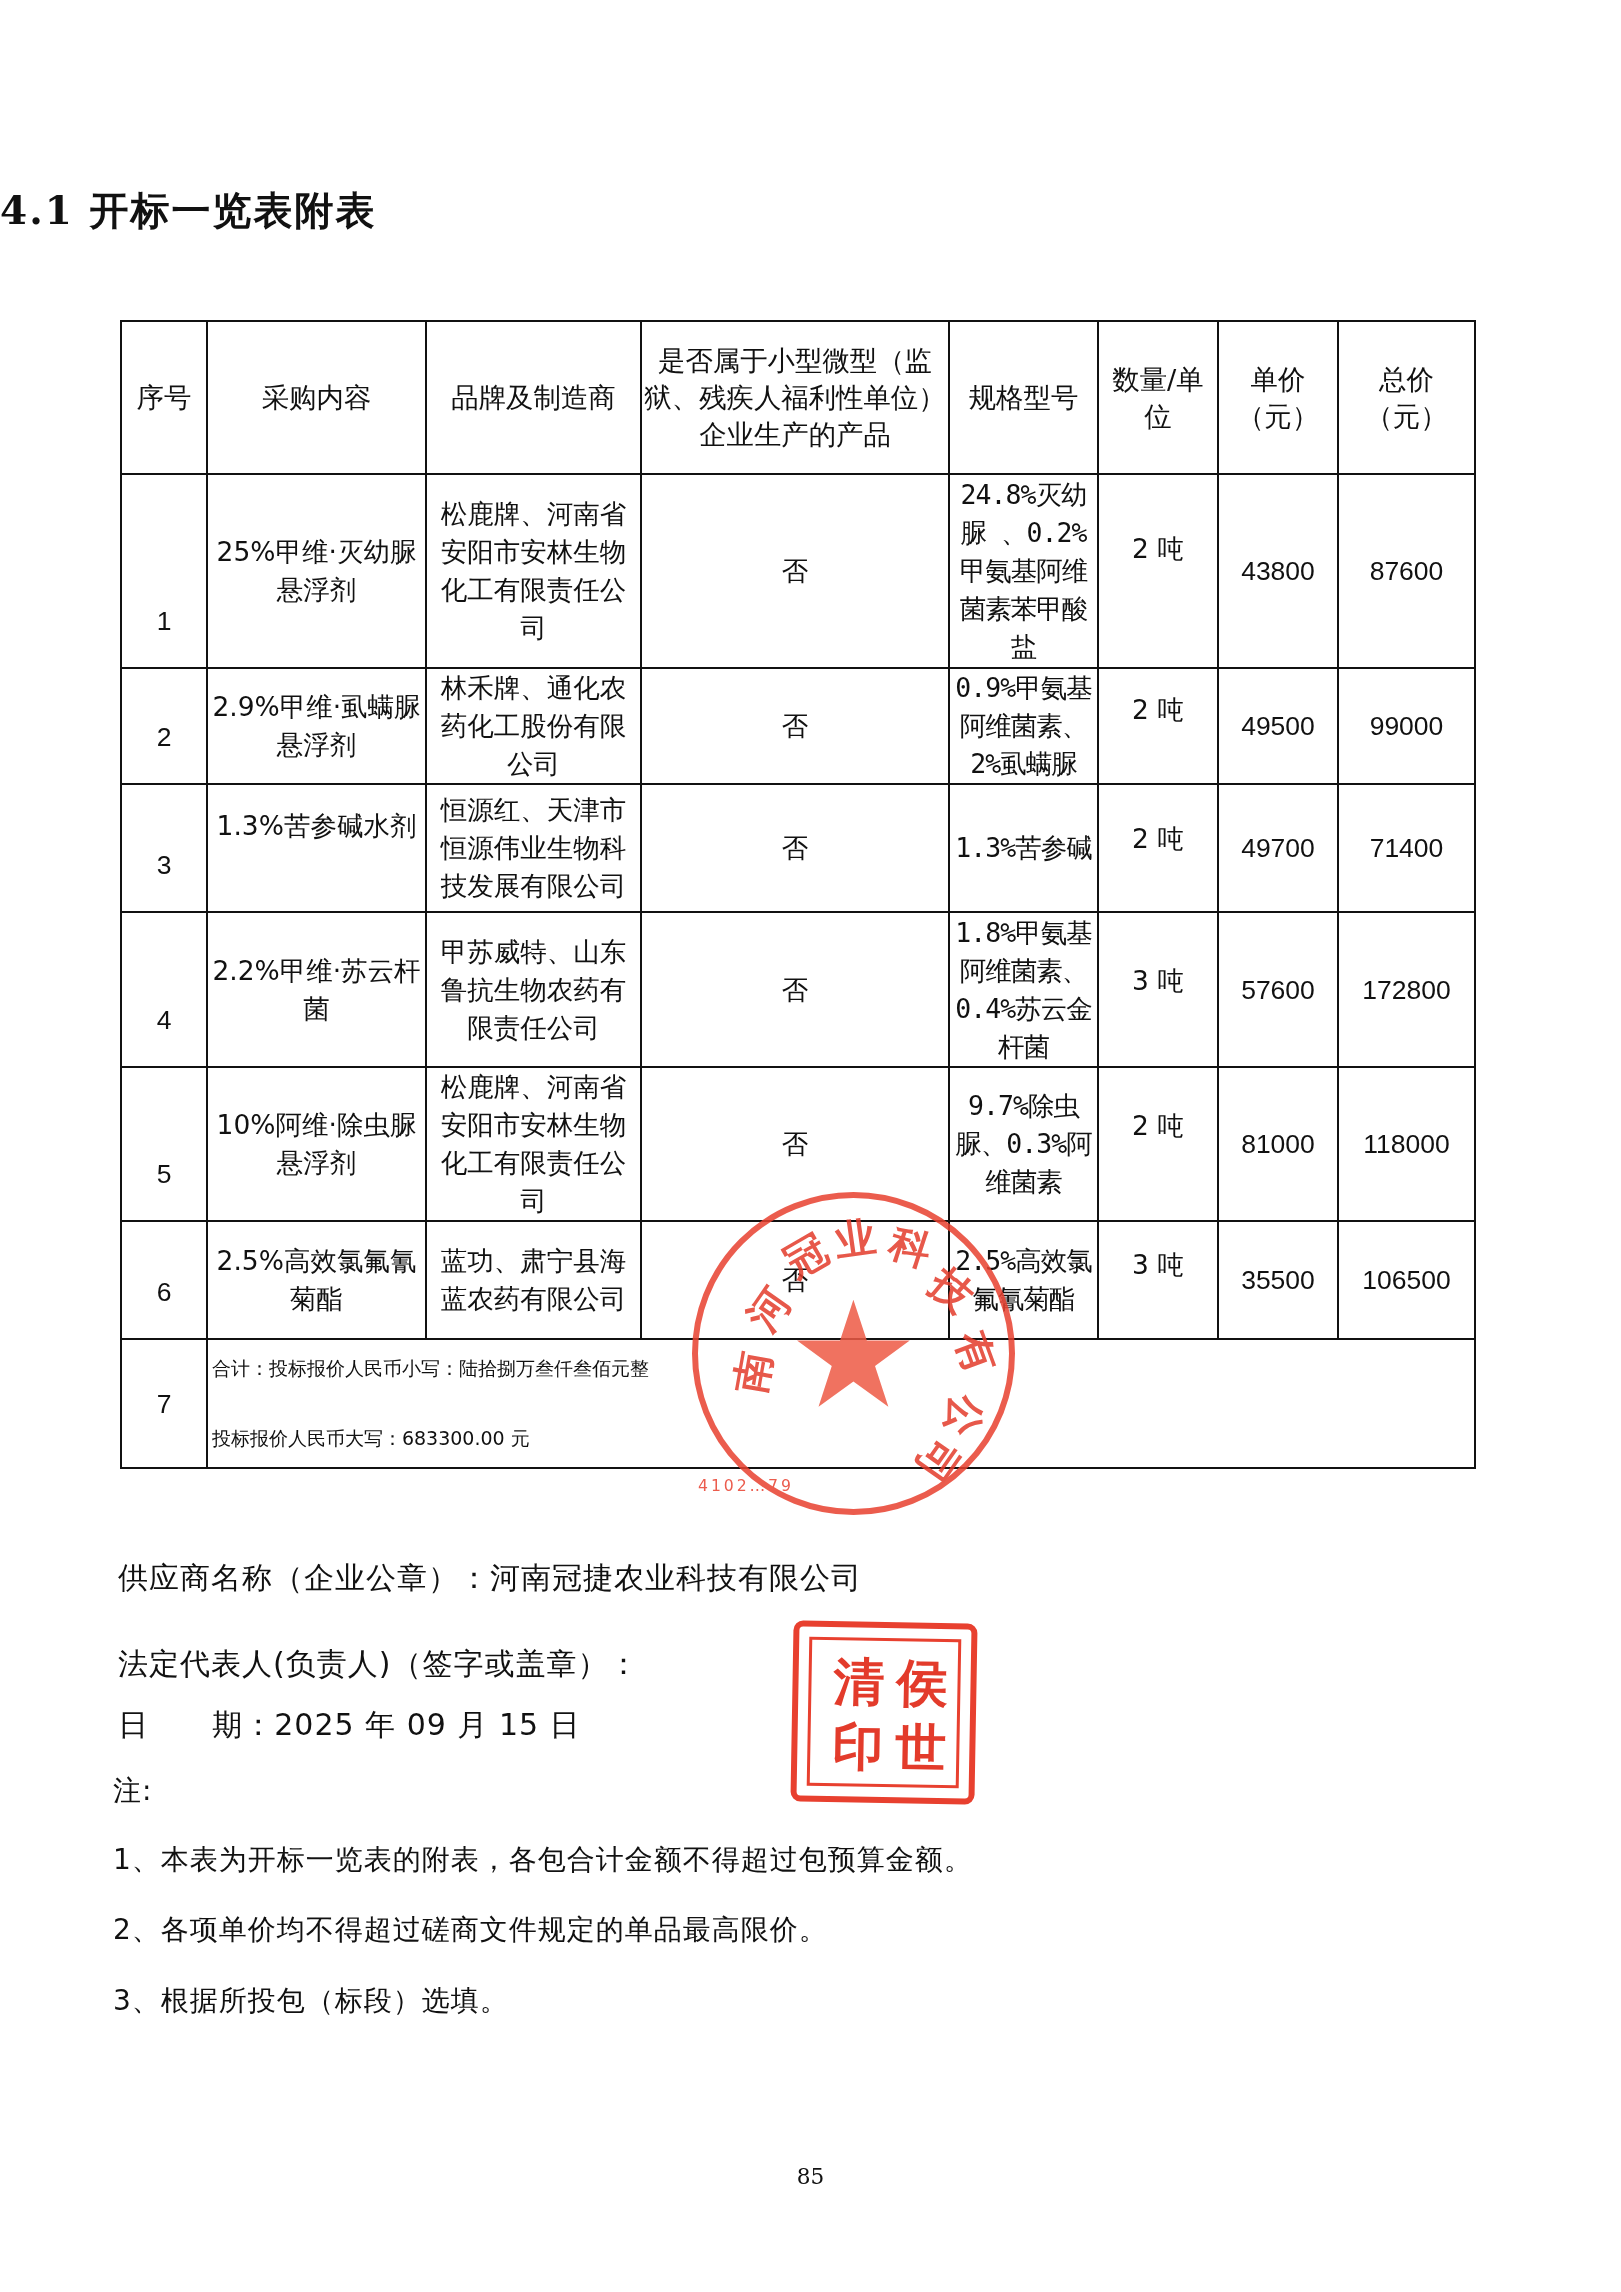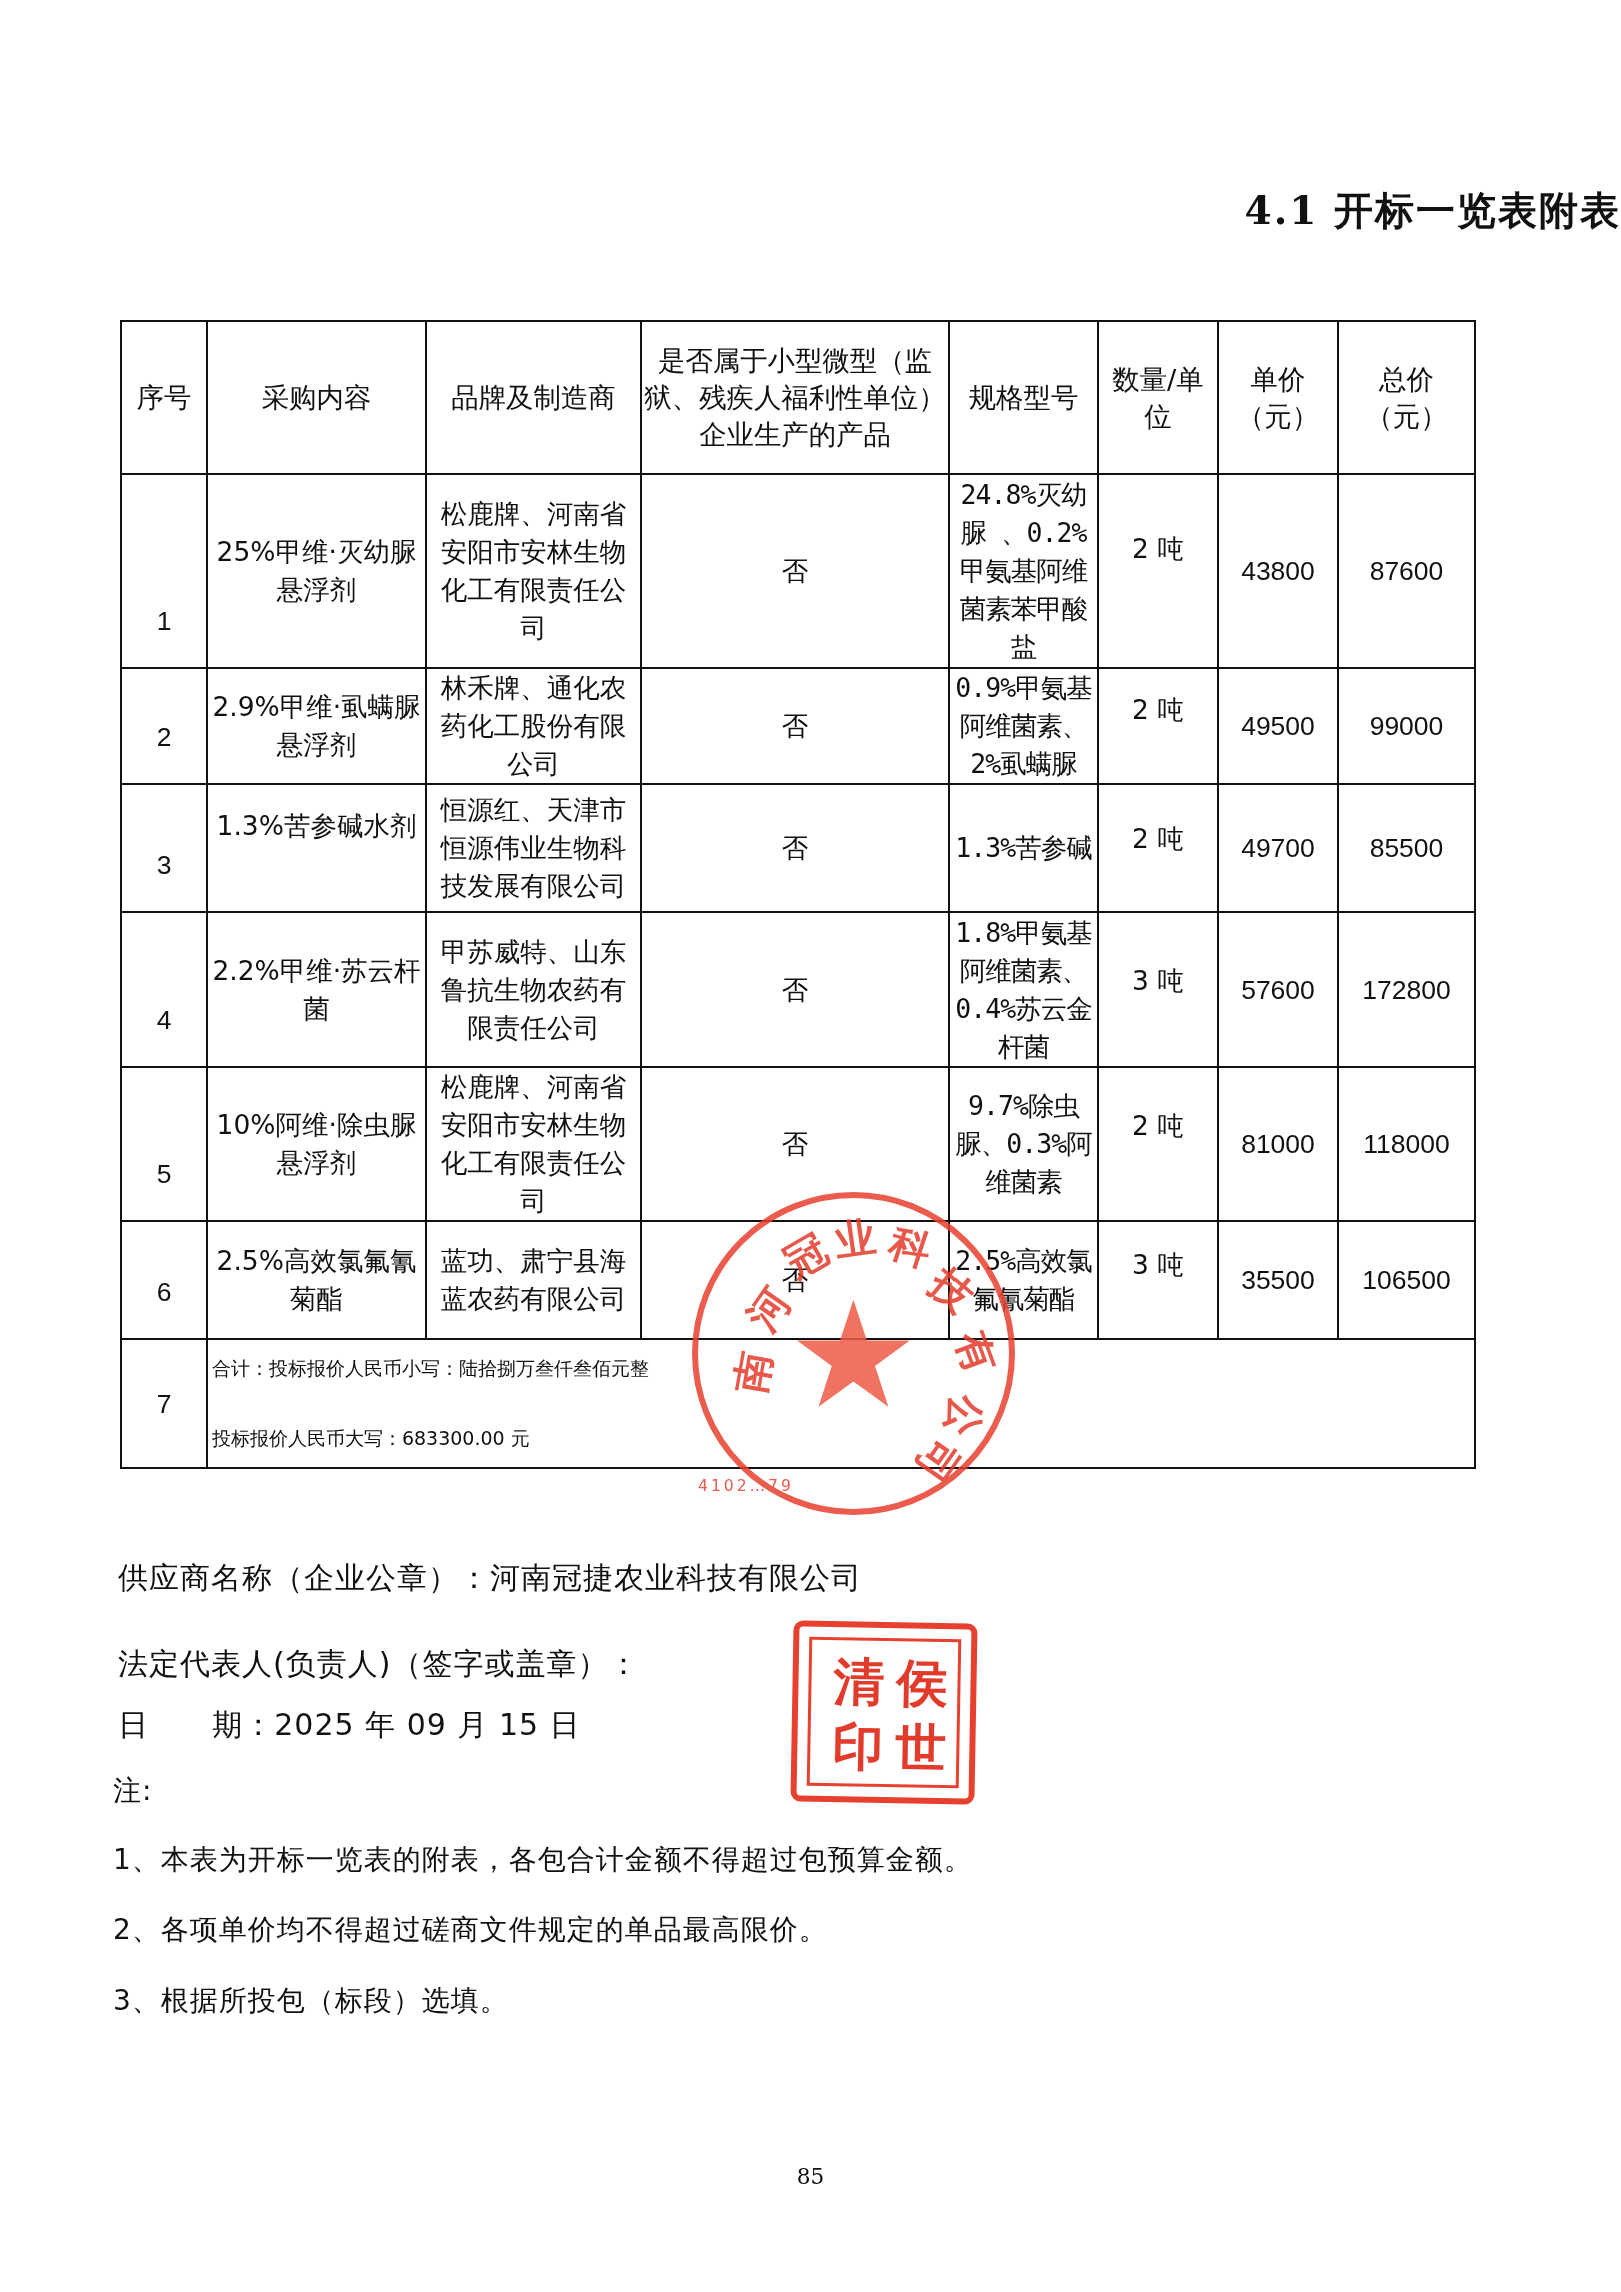--- a/index.html
+++ b/index.html
@@ -1,18 +1,18 @@
 <!DOCTYPE html>
 <html><head>
 <meta charset="utf-8">
 <style>
   html, body { margin:0; padding:0; background:#ffffff; }
   body { width:1621px; height:2293px; position:relative; overflow:hidden;
          font-family:"DejaVu Sans", "Liberation Sans", sans-serif; color:#111; }
-  .title { position:absolute; left:0; width:1621px; top:184px; text-align:right;
+  .title { position:absolute; left:0; width:1621px; top:184px; text-align:left;
            font-family:"DejaVu Serif","Liberation Serif",serif; font-weight:bold; font-size:39px; letter-spacing:2px; }
   table.bid { position:absolute; left:120px; top:320px; width:1353px; border-collapse:collapse; table-layout:fixed; }
   table.bid td, table.bid th { border:2px solid #111; padding:0 2px; font-weight:normal; font-size:26.5px; line-height:38px; text-align:center; vertical-align:middle; word-break:break-all; }
   table.bid th { font-size:27.4px; line-height:37px; }
   .c-no { font-size:25.5px; vertical-align:bottom !important; padding-bottom:27.4px !important; }
   .c-qty { vertical-align:top !important; padding-top:55px !important;border-radius:17px; }
   .mono { font-family:"DejaVu Sans Mono","Liberation Mono",monospace; letter-spacing:-1px; }
   .num { font-family:"Liberation Sans","DejaVu Sans",sans-serif; font-size:28px; }
   .total-cell { text-align:left !important; padding-left:3.9px !important; }
   .total-line { display:block; line-height:43px; font-size:19px; }
@@ -79,21 +79,21 @@
     <td class="num">99000</td>
   </tr>
   <tr style="height:128px">
     <td class="c-no num">3</td>
     <td style="vertical-align:top;padding-top:22px">1.3%苦参碱水剂</td>
     <td>恒源红、天津市恒源伟业生物科技发展有限公司</td>
     <td>否</td>
     <td class="mono">1.3%苦参碱</td>
     <td class="c-qty" style="padding-top:35px !important">2 吨</td>
     <td class="num">49700</td>
-    <td class="num">85500</td>
+    <td class="num">71400</td>
   </tr>
   <tr style="height:155px">
     <td class="c-no num">4</td>
     <td>2.2%甲维·苏云杆菌</td>
     <td>甲苏威特、山东鲁抗生物农药有限责任公司</td>
     <td>否</td>
     <td class="mono">1.8%甲氨基阿维菌素、0.4%苏云金杆菌</td>
     <td class="c-qty" style="padding-top:49px !important">3 吨</td>
     <td class="num">57600</td>
     <td class="num">172800</td>

